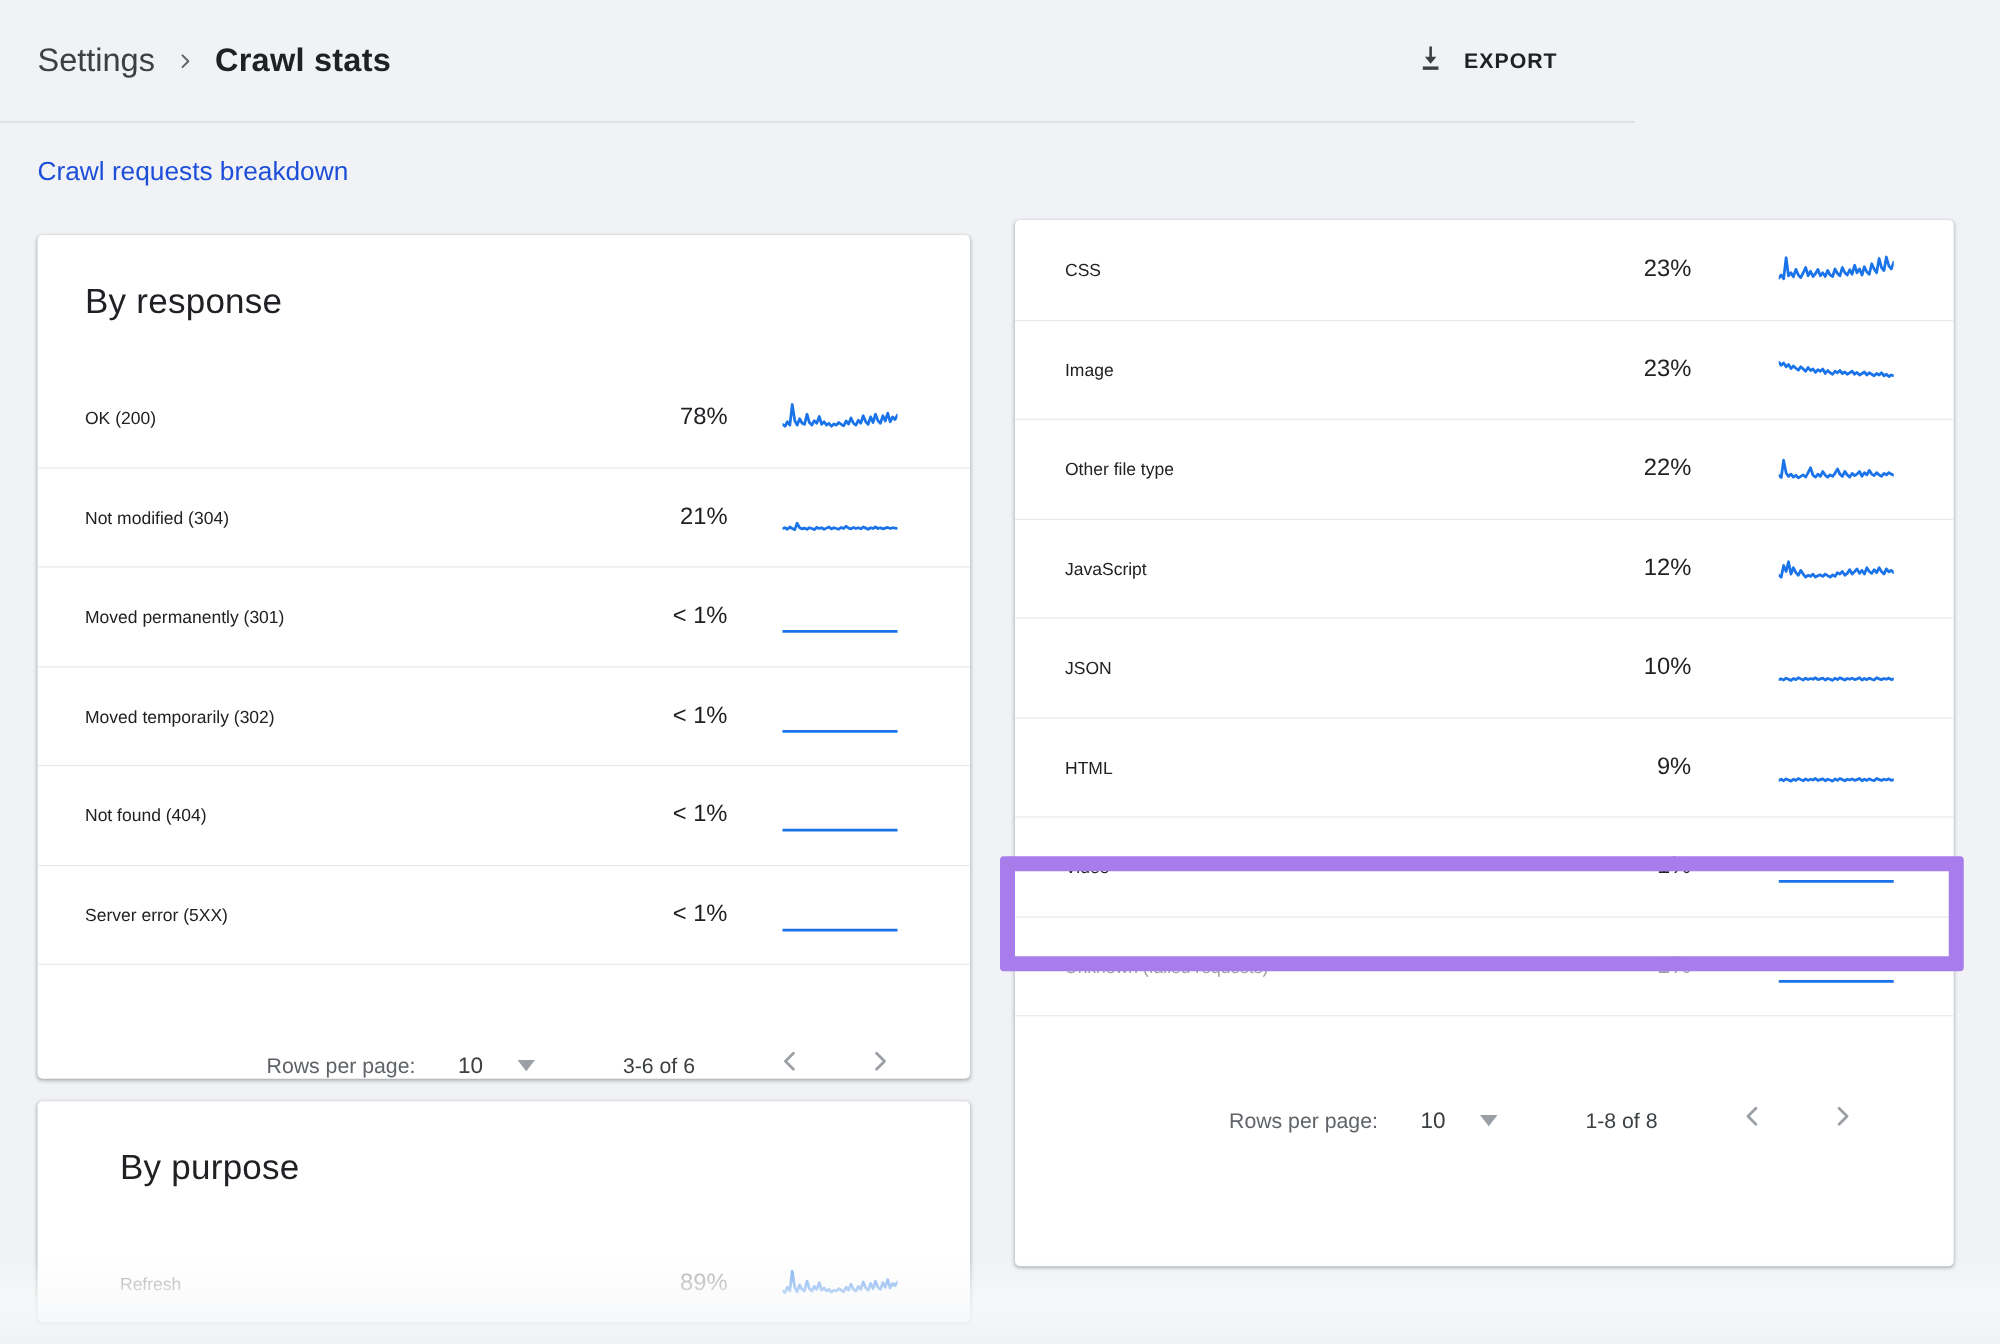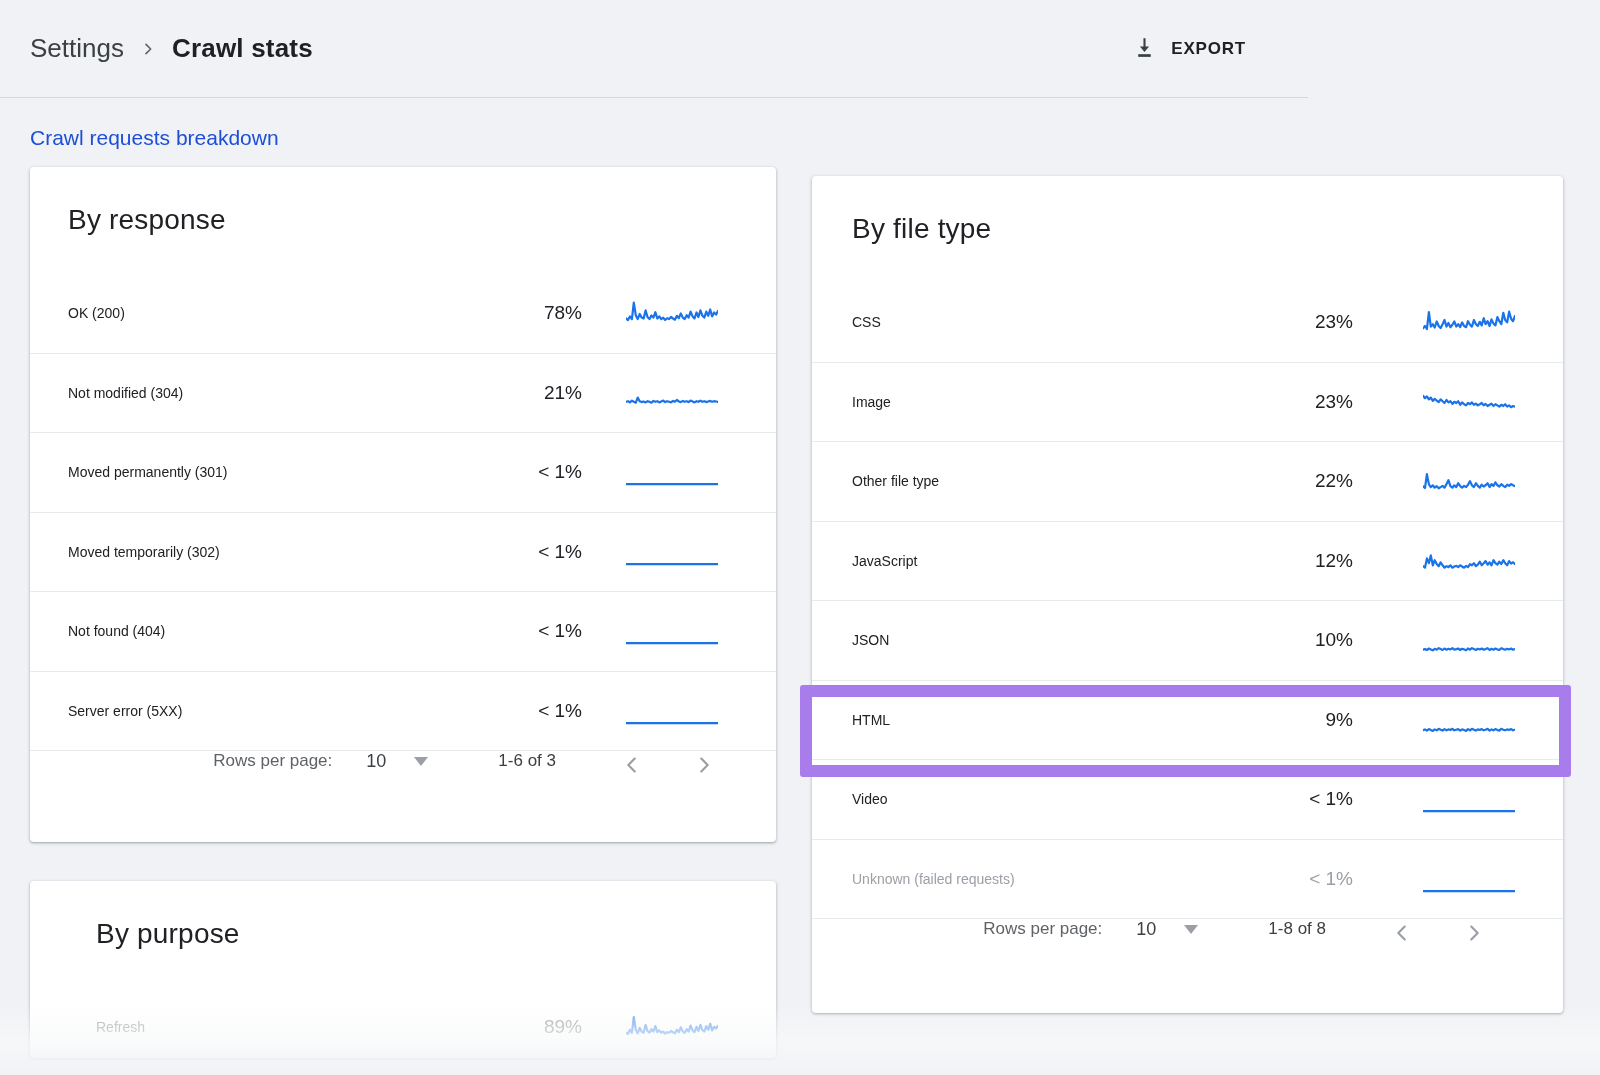--- a/index.html
+++ b/index.html
@@ -17,21 +17,21 @@
   .export-btn { position:absolute; right:62px; top:0; height:98px; display:flex; align-items:center;
                 gap:14px; cursor:pointer; }
   .export-label { font-size:17px; font-weight:700; letter-spacing:.8px; color:#202124; }
 
   
   .section-title { position:absolute; left:30px; top:126px; font-size:21px; color:#1d4ed8; }
 
   
   .card { position:absolute; background:#fff; border-radius:4px;
           box-shadow:0 1px 2px rgba(60,64,67,.28), 0 1px 3px 1px rgba(60,64,67,.14); }
-  .card-response { left:30px; top:167px; width:746px; height:675px; }
+  .card-response { left:30px; top:188px; width:746px; height:675px; }
   .card-filetype { left:812px; top:176px; width:751px; height:837px; overflow:visible; }
   .card-purpose  { left:30px; top:881px; width:746px; height:177px; overflow:hidden;padding-left:28px; }
 
   .card-title { height:106px; display:flex; align-items:center; padding-left:38px;
                 font-size:28px; font-weight:400; color:#202124; letter-spacing:.2px; }
   .card-filetype .card-title, .card-filetype .row { padding-left:40px; }
 
   .row { height:79.5px; display:flex; align-items:center; padding:0 58px 0 38px; cursor:pointer; }
   .row + .row { border-top:1px solid #e9eaec; }
   .row-label { font-size:14px; color:#202124; }
@@ -40,21 +40,21 @@
   .card-filetype .row { padding-right:48px; }
   .card-filetype .spark { margin-left:70px; }
   .spark polyline { fill:none; stroke:#1a73e8; stroke-width:2.2; stroke-linejoin:round; stroke-linecap:round; }
   .row-muted .row-label, .row-muted .row-pct { color:#9aa0a6; }
 
   
   .highlight-overlay { position:absolute; top:509px; left:-12px; width:771px; height:92px;
                        border:12px solid #a97ceb; border-radius:3px; z-index:6; pointer-events:none; }
 
   
-  .pagination { border-top:1px solid #e9eaec; height:92px; display:flex; align-items:flex-start;
+  .pagination { border-top:1px solid #e9eaec; height:92px; display:flex; align-items:flex-end;
                 justify-content:flex-end; padding-right:58px; font-size:17px; color:#5f6368; }
   .card-filetype .pagination { height:95px; padding-right:75px; }
   .rpp-label { margin-right:34px; }
   .rpp-value { color:#3c4043; font-size:18px; cursor:pointer; display:flex; align-items:center; gap:28px; }
   .tri-down { width:0; height:0; border-left:7px solid transparent; border-right:7px solid transparent;
               border-top:9px solid #9aa0a6; }
   .range { margin-left:70px; color:#3c4043; }
   .pager { display:flex; align-items:center; margin-left:62px; gap:44px; }
   .chev { width:28px; height:28px; cursor:pointer; display:flex; align-items:center; justify-content:center; }
 
@@ -137,38 +137,37 @@
             <polyline points="0.0,29.1 10.2,29.1 20.4,29.1 30.7,29.1 40.9,29.1 51.1,29.1 61.3,29.1 71.6,29.1 81.8,29.1 92.0,29.1"></polyline>
           </svg>
       </div>
     </div>
     <div class="pagination">
       <span class="rpp-label">Rows per page:</span>
       <span class="rpp-value">
         <span>10</span>
         <span class="tri-down"></span>
       </span>
-      <span class="range">1-6 of 3</span>
+      <span class="range">3-6 of 6</span>
       <span class="pager">
         <span class="chev">
           <svg width="22" height="22" viewBox="0 0 24 24">
               <path d="M15 5l-7 7 7 7" fill="none" stroke="#9aa0a6" stroke-width="2.4" stroke-linecap="round" stroke-linejoin="round"></path>
             </svg>
         </span>
         <span class="chev">
           <svg width="22" height="22" viewBox="0 0 24 24">
               <path d="M9 5l7 7-7 7" fill="none" stroke="#9aa0a6" stroke-width="2.4" stroke-linecap="round" stroke-linejoin="round"></path>
             </svg>
         </span>
       </span>
     </div>
   </div>
 
   <div class="card card-filetype">
-    <div class="card-title">By file type</div>
     <div>
       <div class="row">
         <span class="row-label">CSS</span>
         <span class="row-pct">23%</span>
         <svg class="spark" viewBox="0 0 92 34">
             <polyline points="0.0,23.4 2.0,21.0 3.9,24.0 5.9,7.2 7.8,21.6 9.8,19.2 11.7,22.5 13.7,16.5 15.7,21.0 17.6,23.1 19.6,19.2 21.5,15.0 23.5,21.6 25.4,18.0 27.4,22.2 29.4,19.8 31.3,16.5 33.3,21.6 35.2,19.2 37.2,22.2 39.1,17.4 41.1,21.0 43.1,22.2 45.0,16.2 47.0,19.8 48.9,21.6 50.9,15.0 52.9,19.2 54.8,21.0 56.8,16.8 58.7,20.4 60.7,13.2 62.6,19.2 64.6,16.2 66.6,21.0 68.5,14.4 70.5,18.6 72.4,20.4 74.4,12.0 76.3,16.2 78.3,19.2 80.3,7.8 82.2,15.0 84.2,17.4 86.1,6.6 88.1,13.8 90.0,16.2 92.0,10.8"></polyline>
           </svg>
       </div>
       <div class="row">
         <span class="row-label">Image</span>

